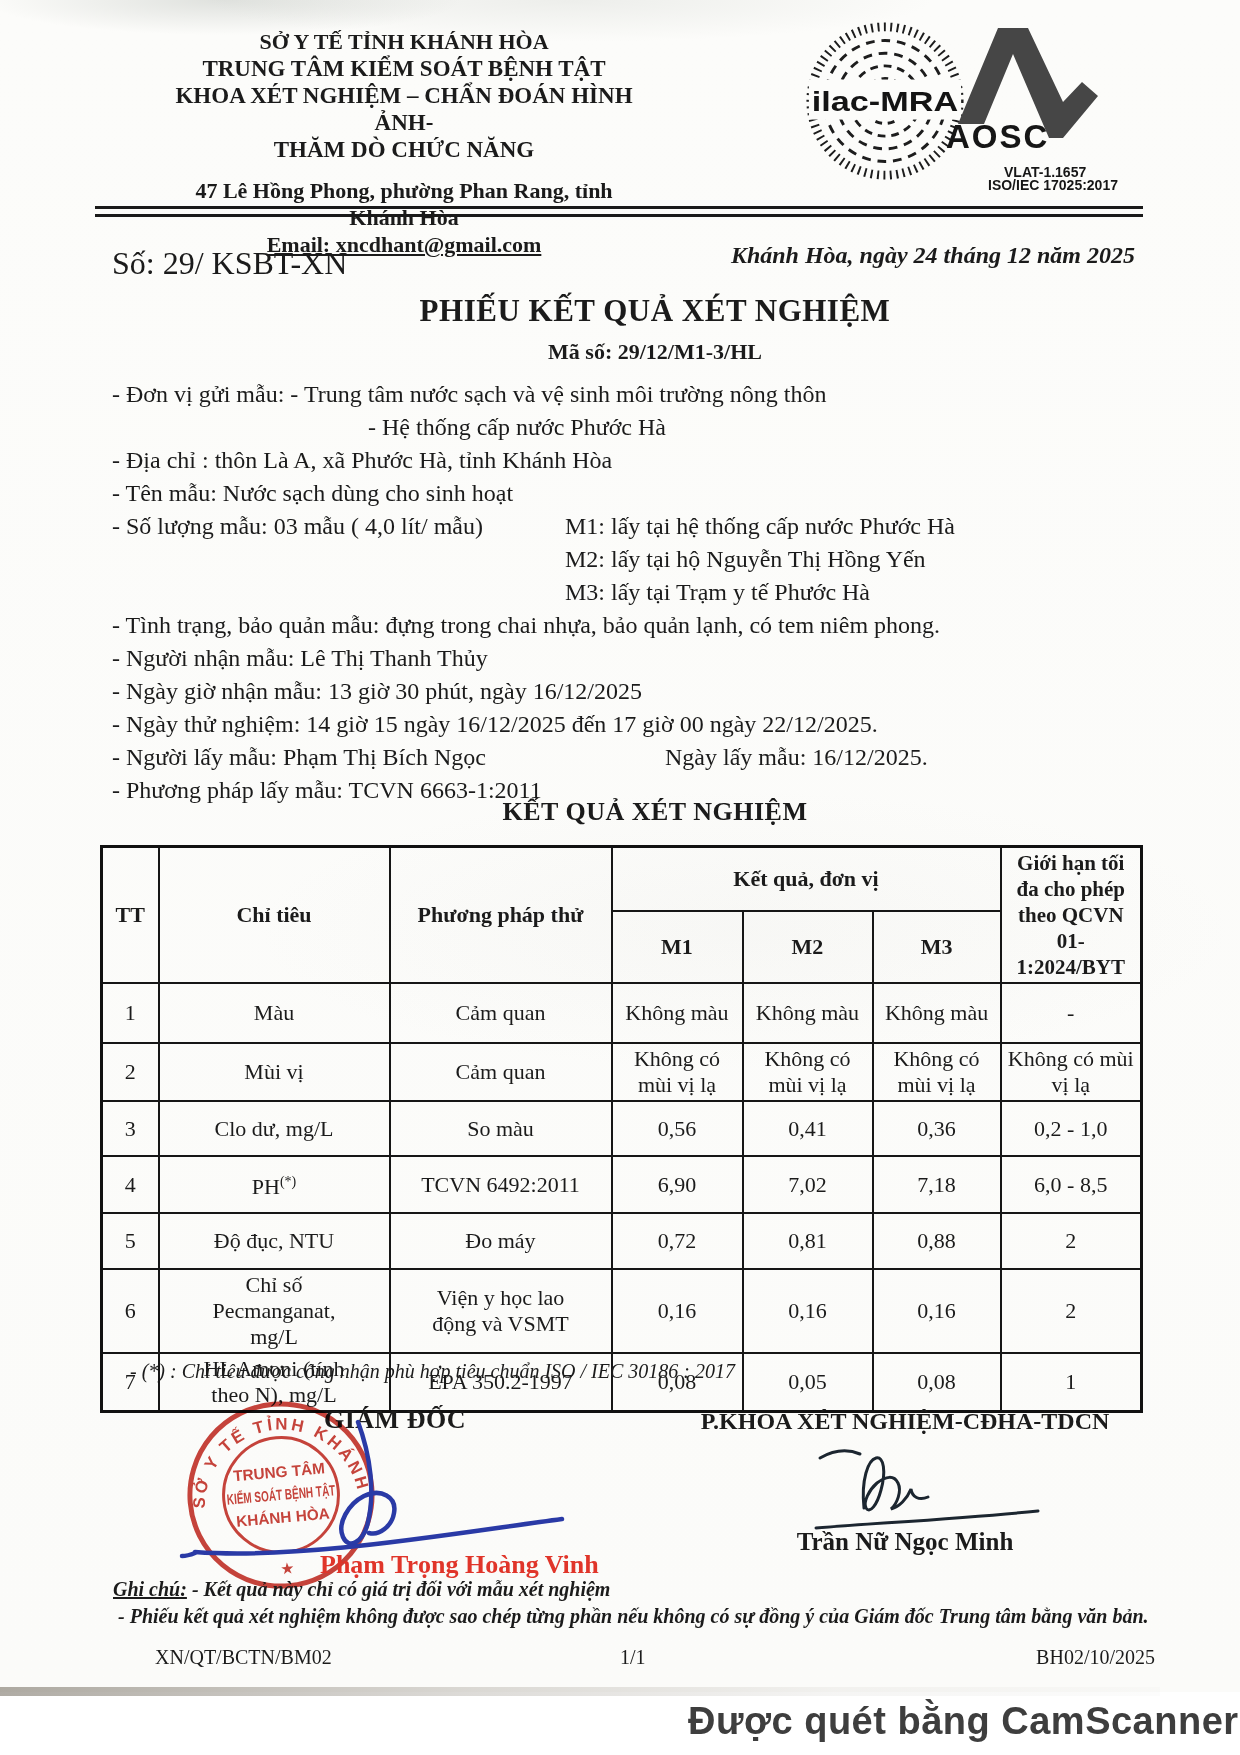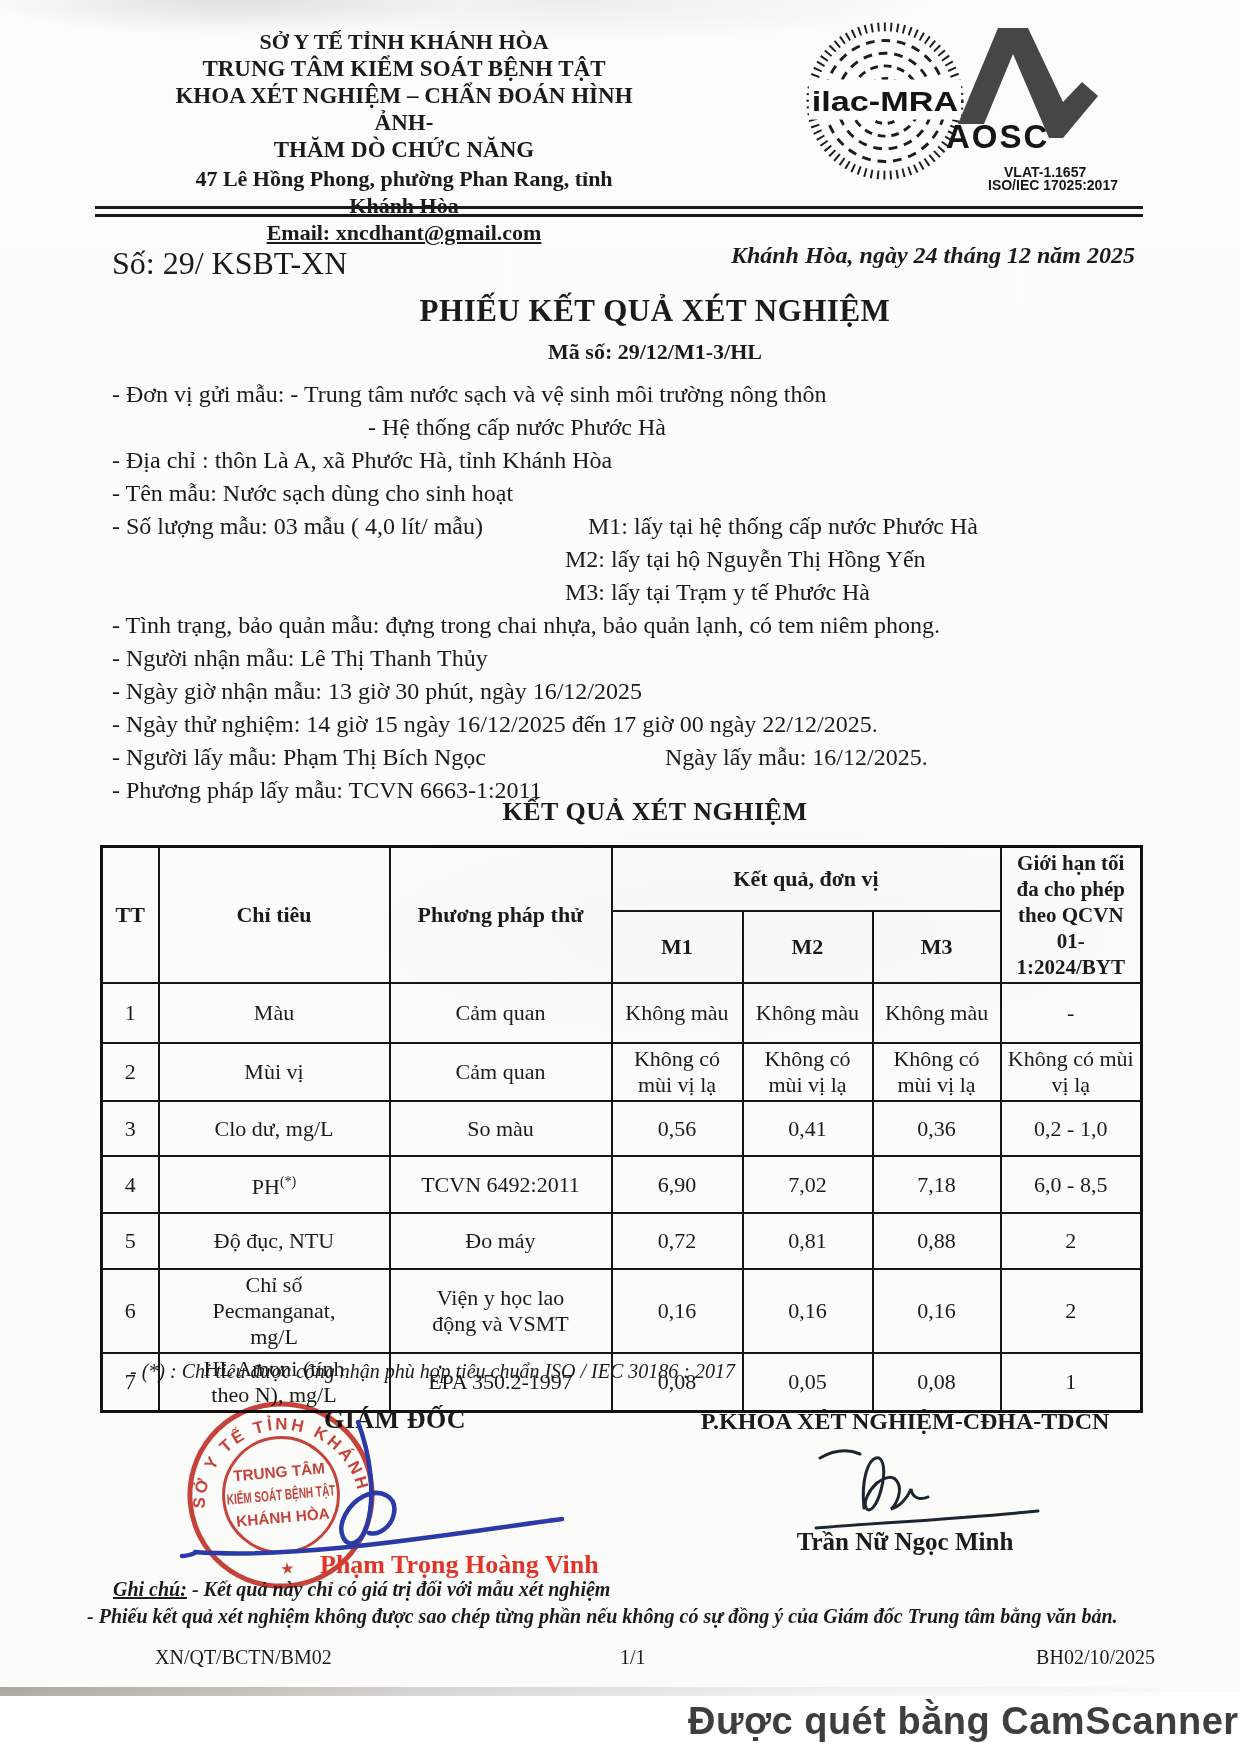--- a/index.html
+++ b/index.html
@@ -10,21 +10,21 @@
           radial-gradient(ellipse 340px 50px at 18% 0%, rgba(148,156,148,.28), transparent 70%),
           radial-gradient(ellipse 520px 60px at 46% 0%, rgba(168,174,166,.18), transparent 70%),
           radial-gradient(ellipse 700px 200px at 60% 55%, rgba(210,210,204,.10), transparent 70%),
           linear-gradient(#fcfcfa,#fbfbf9);}
   .abs{position:absolute;}
 
   
   .org{left:168px;top:28px;width:472px;text-align:center;line-height:27px;font-weight:bold;}
   .org .l1{font-size:22px;}
   .org .l2,.org .l3,.org .l4{font-size:23px;}
-  .org .l5{font-size:22px;margin-top:2px;}
+  .org .l5{font-size:22px;margin-top:14px;}
   .org .l6{font-size:22px;text-decoration:underline;}
   .divider{left:95px;top:206px;width:1048px;height:5px;border-top:3px solid #1a1a1a;border-bottom:3px solid #1a1a1a;}
   .docnum{left:112px;top:245px;font-size:32px;font-weight:normal;}
   .pdate{left:560px;top:242px;width:575px;text-align:right;font-size:24px;font-weight:bold;font-style:italic;}
   .title{left:70px;top:293px;width:1170px;text-align:center;font-size:31px;font-weight:bold;letter-spacing:.5px;}
   .code{left:70px;top:339px;width:1170px;text-align:center;font-size:22px;font-weight:bold;}
 
   
   .info{left:0;top:378px;width:1240px;font-size:24px;}
   .info .ln{height:33px;line-height:33px;white-space:nowrap;position:relative;}
@@ -52,21 +52,21 @@
   
   .sig-title-l{left:300px;top:1405px;font-size:26px;font-weight:bold;letter-spacing:.5px;margin-left:24px;}
   .sig-title-r{left:670px;top:1408px;width:470px;text-align:center;font-size:24px;font-weight:bold;}
   .name-r{left:670px;top:1528px;width:470px;text-align:center;font-size:25px;font-weight:bold;}
   .name-l{left:320px;top:1550px;font-size:26px;font-weight:bold;color:#e0352a;}
   .stamp{left:182px;top:1396px;width:198px;height:198px;mix-blend-mode:multiply;opacity:.92;transform:rotate(-5deg);}
   .sig-blue{left:150px;top:1412px;width:540px;height:170px;}
   .sig-ink{left:800px;top:1438px;width:250px;height:100px;}
   .notes{left:0;top:1576px;width:1240px;font-size:20px;font-style:italic;font-weight:bold;}
   .notes .n1{padding-left:113px;height:27px;line-height:27px;}
-  .notes .n2{padding-left:87px;height:27px;line-height:27px;}
+  .notes .n2{padding-left:118px;height:27px;line-height:27px;}
   .notes .lbl{text-decoration:underline;}
 
   .footer{left:0;top:1646px;width:1240px;font-size:20px;}
   .f-left{position:absolute;left:155px;}
   .f-center{position:absolute;left:620px;}
   .f-right{position:absolute;left:1000px;width:155px;text-align:right;}
 
   .page-edge{left:0;top:1687px;width:1160px;height:9px;
      background:linear-gradient(to right, rgba(96,88,74,.50), rgba(140,133,122,.30) 40%, rgba(186,182,175,.14) 72%, rgba(200,198,192,.05));}
   .watermark{left:688px;top:1700px;font-family:"Liberation Sans","DejaVu Sans",sans-serif;
@@ -122,21 +122,21 @@
   <div class="abs title">PHIẾU KẾT QUẢ XÉT NGHIỆM</div>
   <div class="abs code">Mã số: 29/12/M1-3/HL</div>
 
   <div class="abs info">
     <div class="ln pad1">- Đơn vị gửi mẫu: - Trung tâm nước sạch và vệ sinh môi trường nông thôn</div>
     <div class="ln pad2">- Hệ thống cấp nước Phước Hà</div>
     <div class="ln pad1">- Địa chỉ : thôn Là A, xã Phước Hà, tỉnh Khánh Hòa</div>
     <div class="ln pad1">- Tên mẫu: Nước sạch dùng cho sinh hoạt</div>
     <div class="ln pad1">
       <span>- Số lượng mẫu: 03 mẫu ( 4,0 lít/ mẫu)</span>
-      <span class="part2" style="left:565px;margin-left:23px;">M1: lấy tại hệ thống cấp nước Phước Hà</span>
+      <span class="part2" style="left:565px;">M1: lấy tại hệ thống cấp nước Phước Hà</span>
     </div>
     <div class="ln pad3">M2: lấy tại hộ Nguyễn Thị Hồng Yến</div>
     <div class="ln pad3">M3: lấy tại Trạm y tế Phước Hà</div>
     <div class="ln pad1">- Tình trạng, bảo quản mẫu: đựng trong chai nhựa, bảo quản lạnh, có tem niêm phong.</div>
     <div class="ln pad1">- Người nhận mẫu: Lê Thị Thanh Thủy</div>
     <div class="ln pad1">- Ngày giờ nhận mẫu: 13 giờ 30 phút, ngày 16/12/2025</div>
     <div class="ln pad1">- Ngày thử nghiệm: 14 giờ 15 ngày 16/12/2025 đến 17 giờ 00 ngày 22/12/2025.</div>
     <div class="ln pad1">
       <span>- Người lấy mẫu: Phạm Thị Bích Ngọc</span>
       <span class="part2">Ngày lấy mẫu: 16/12/2025.</span>

